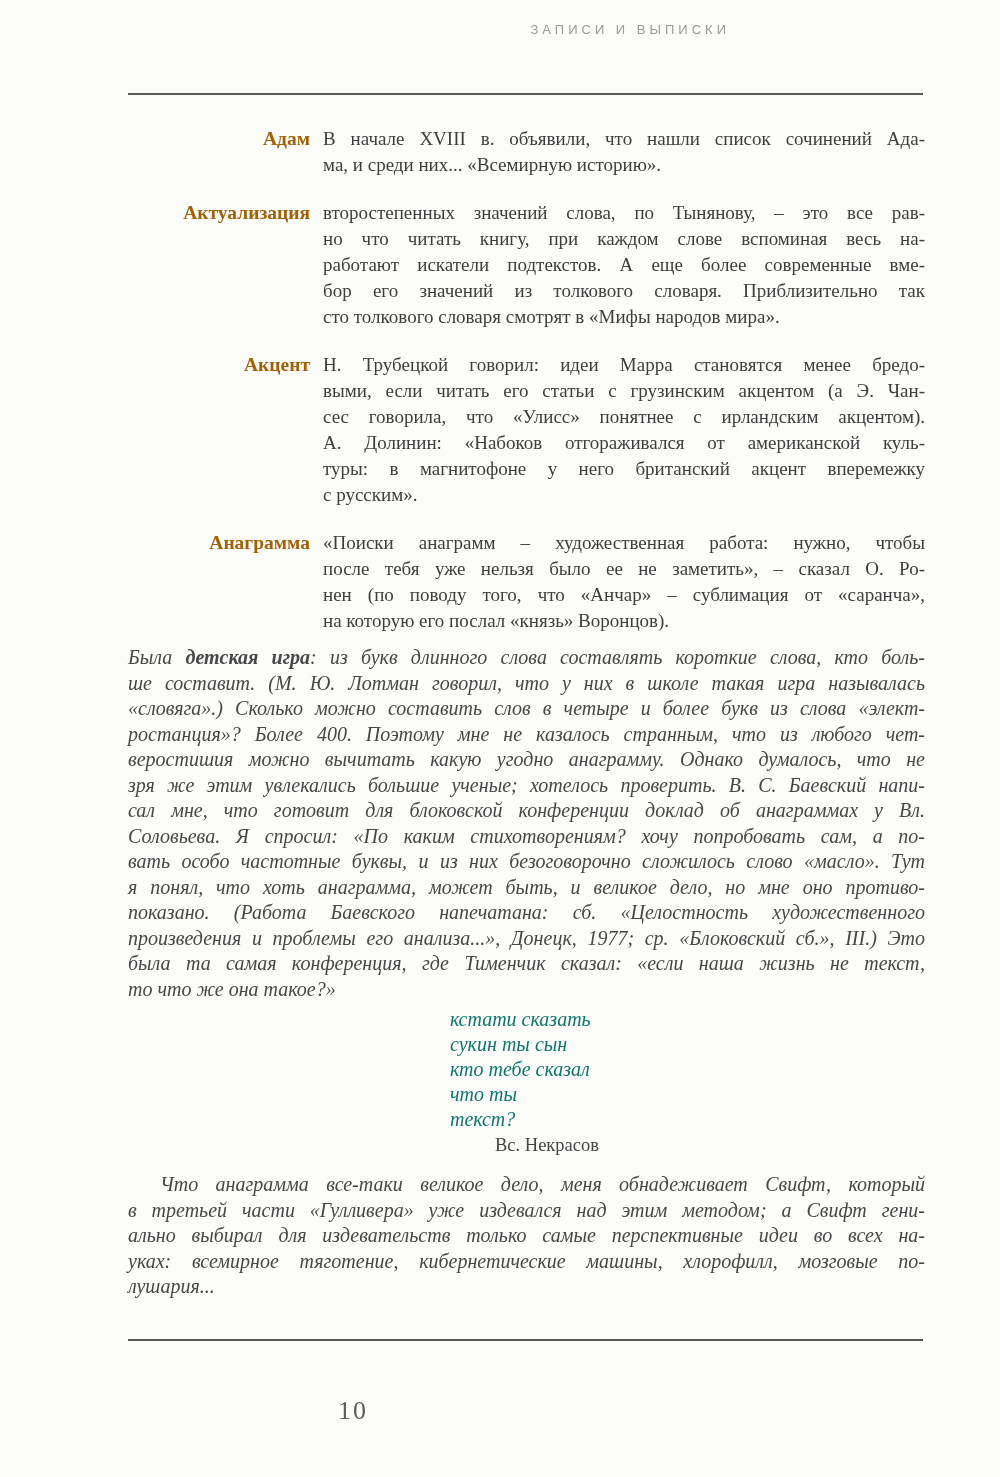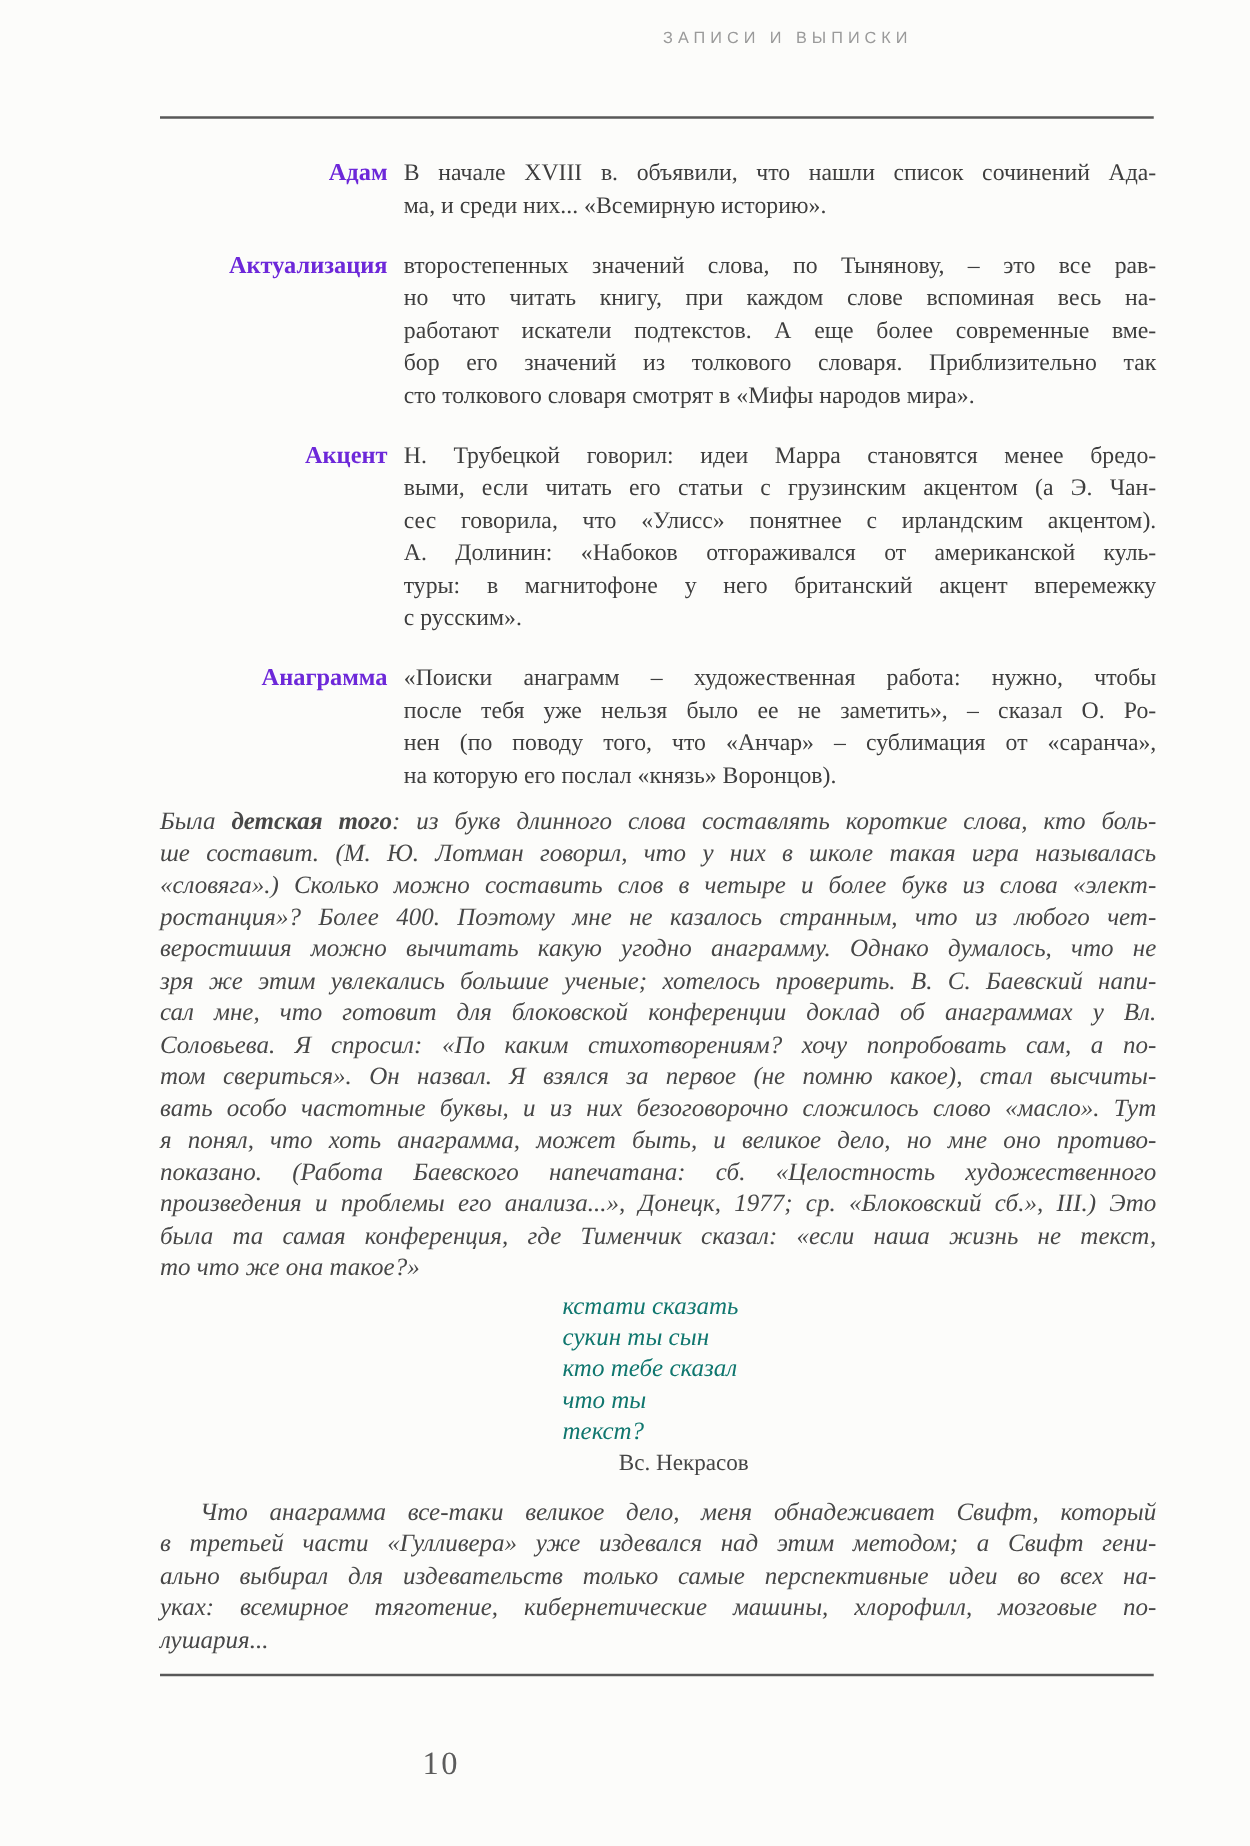--- a/index.html
+++ b/index.html
@@ -20,21 +20,21 @@
     font-family:Liberation Sans, sans-serif;
   }
   .rule{position:absolute;left:128px;width:795px;height:2px;background:#585858;}
   .rule-top{top:93px;}
   .rule-bottom{top:1339px;}
 
   .entries{position:absolute;left:128px;top:126px;width:797px;}
   .entry{display:flex;margin-bottom:22px;}
   .term{
     flex:none;width:182px;text-align:right;
-    font-weight:bold;font-size:19.5px;line-height:26px;color:#6d28d9;
+    font-weight:bold;font-size:19.5px;line-height:26px;color:#a16207;
   }
   .def{flex:1;margin-left:13px;font-size:19px;line-height:26px;color:#3e3e3e;}
 
   .jl{text-align:justify;text-align-last:justify;}
   .jl.last{text-align-last:left;}
 
   .essay{position:absolute;left:128px;top:645px;width:797px;}
   .ital{
     font-style:italic;
     font-size:20px;line-height:25.5px;color:#474747;
@@ -105,32 +105,31 @@
           <div class="jl">нен (по поводу того, что «Анчар» – сублимация от «саранча»,</div>
           <div class="jl last">на которую его послал «князь» Воронцов).</div>
         </div>
     </div>
 
   </div>
 
   <div class="essay">
 
     <div class="jl ital">
-      <span>Была </span><span class="b">детская того</span><span>: из букв длинного слова составлять короткие слова, кто боль-</span>
+      <span>Была </span><span class="b">детская игра</span><span>: из букв длинного слова составлять короткие слова, кто боль-</span>
     </div>
 
     <div>
         <div class="jl ital">ше составит. (М. Ю. Лотман говорил, что у них в школе такая игра называлась</div>
         <div class="jl ital">«словяга».) Сколько можно составить слов в четыре и более букв из слова «элект-</div>
         <div class="jl ital">ростанция»? Более 400. Поэтому мне не казалось странным, что из любого чет-</div>
         <div class="jl ital">веростишия можно вычитать какую угодно анаграмму. Однако думалось, что не</div>
         <div class="jl ital">зря же этим увлекались большие ученые; хотелось проверить. В. С. Баевский напи-</div>
         <div class="jl ital">сал мне, что готовит для блоковской конференции доклад об анаграммах у Вл.</div>
         <div class="jl ital">Соловьева. Я спросил: «По каким стихотворениям? хочу попробовать сам, а по-</div>
-        <div class="jl ital">том свериться». Он назвал.  Я взялся за первое (не помню какое), стал высчиты-</div>
         <div class="jl ital">вать особо частотные буквы, и из них безоговорочно сложилось слово «масло». Тут</div>
         <div class="jl ital">я понял, что хоть анаграмма, может быть, и великое дело, но мне оно противо-</div>
         <div class="jl ital">показано. (Работа Баевского напечатана: сб. «Целостность художественного</div>
         <div class="jl ital">произведения и проблемы его анализа...», Донецк, 1977; ср. «Блоковский сб.», III.) Это</div>
         <div class="jl ital">была та самая конференция, где Тименчик сказал: «если наша жизнь не текст,</div>
         <div class="jl ital last">то что же она такое?»</div>
       </div>
 
     <div class="poem">
         <div class="poem-line">кстати сказать</div>

